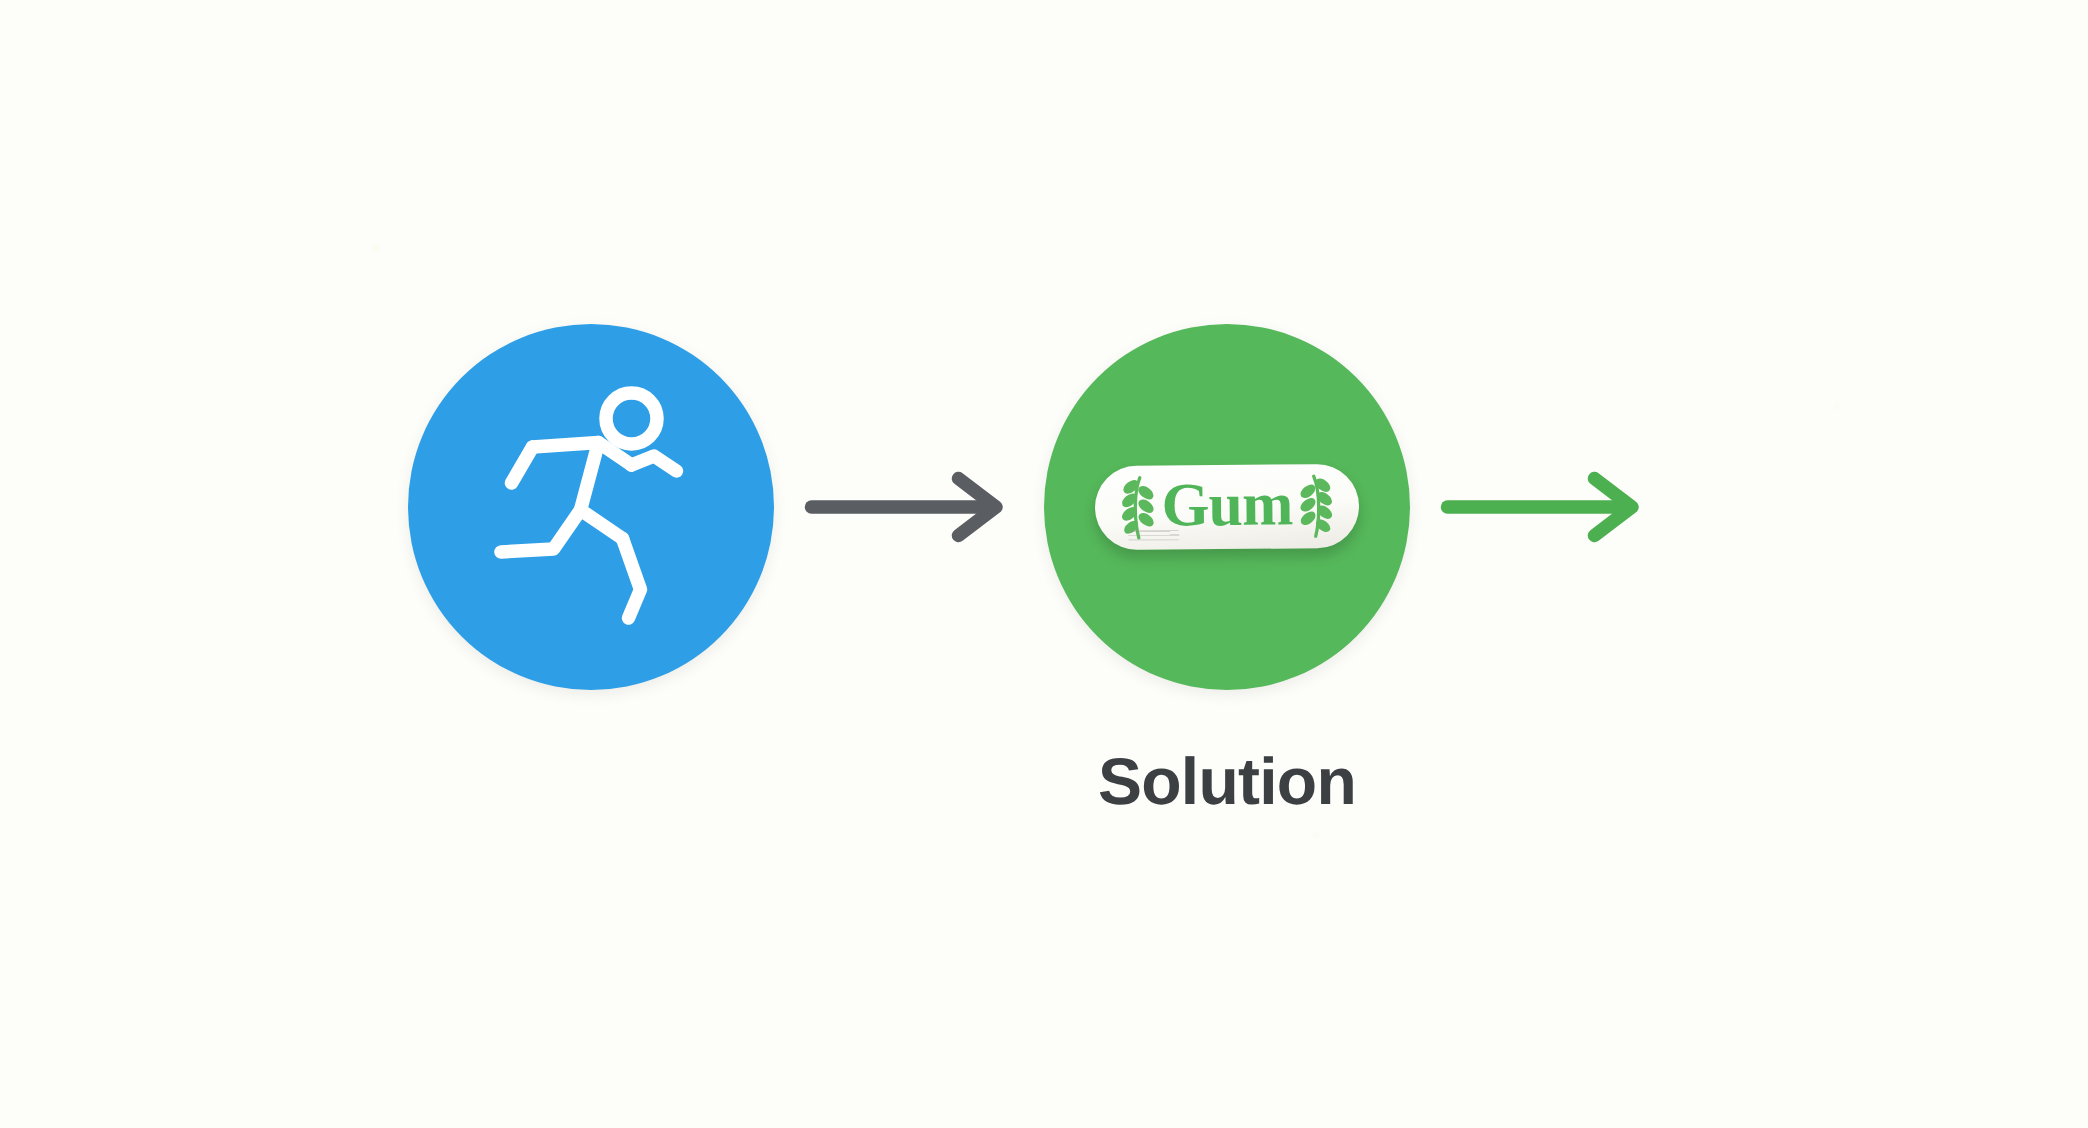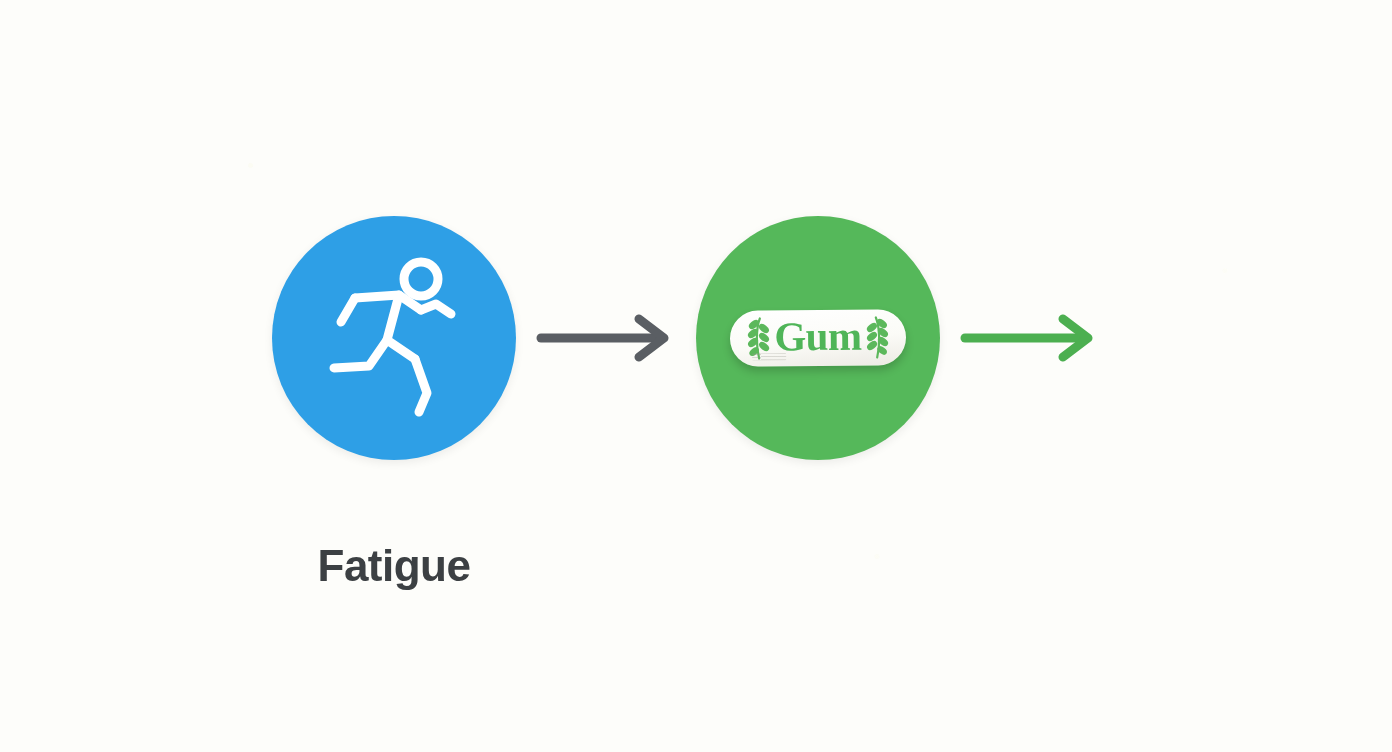--- a/index.html
+++ b/index.html
@@ -39,21 +39,20 @@
     align-items: flex-start;
     justify-content: center;
   }
 
   .step {
     width: 244px;
     display: flex;
     flex-direction: column;
     align-items: center;
     margin-top: 216px;
-    gap: 44px;
   }
 
   .circle {
     width: 244px;
     height: 244px;
     border-radius: 50%;
     display: flex;
     align-items: center;
     justify-content: center;
     box-shadow: 0 3px 10px rgba(0,0,0,0.07);
@@ -134,21 +133,20 @@
       <svg width="130" height="160" viewBox="0 0 130 160" fill="none" stroke="#ffffff" stroke-width="9" stroke-linecap="round" stroke-linejoin="round">
         <circle cx="92" cy="21" r="17"></circle>
         <path d="M26 40 L70 37 L92 52"></path>
         <path d="M26 40 L12 64"></path>
         <path d="M92 52 L107 46 L122 56"></path>
         <path d="M70 37 L58 82 L86 101"></path>
         <path d="M86 101 L98 135 L90 154"></path>
         <path d="M58 82 L40 108 L5 110"></path>
       </svg>
     </div>
-    <div class="step-label">Fatigue</div>
   </div>
 
   <div class="arrow-wrap">
     <svg width="140" height="50" viewBox="0 0 140 50" fill="none" stroke="#5a5e63" stroke-width="9" stroke-linecap="round" stroke-linejoin="round">
       <line x1="5" y1="25" x2="124" y2="25"></line>
       <polyline points="103,6 128,25 103,44"></polyline>
     </svg>
   </div>
 
   <div class="step">
@@ -178,20 +176,21 @@
             <ellipse cx="5" cy="22" rx="4.6" ry="2.4" transform="rotate(-38 5 22)"></ellipse>
             <ellipse cx="16" cy="27" rx="4.6" ry="2.4" transform="rotate(38 16 27)"></ellipse>
             <ellipse cx="5" cy="31" rx="4.6" ry="2.4" transform="rotate(-38 5 31)"></ellipse>
             <ellipse cx="15" cy="36" rx="4.3" ry="2.2" transform="rotate(38 15 36)"></ellipse>
           </g>
         </svg>
 
         <span class="pill-fineprint"></span>
       </div>
     </div>
+    <div class="step-label">Solution</div>
   </div>
 
   <div class="arrow-wrap">
     <svg width="140" height="50" viewBox="0 0 140 50" fill="none" stroke="#4caf50" stroke-width="9" stroke-linecap="round" stroke-linejoin="round">
       <line x1="5" y1="25" x2="124" y2="25"></line>
       <polyline points="103,6 128,25 103,44"></polyline>
     </svg>
   </div>
 
 

